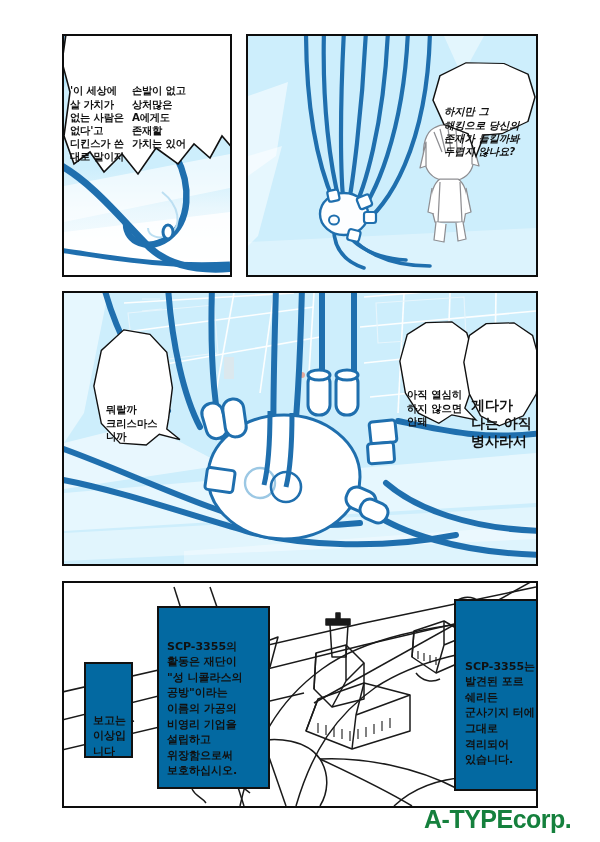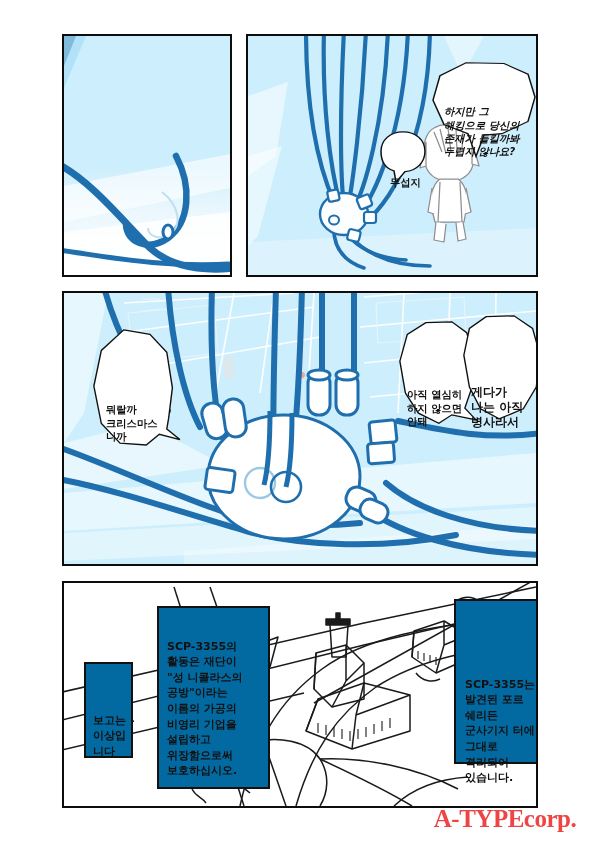--- a/index.html
+++ b/index.html
@@ -109,23 +109,23 @@
   #bubble-p3-a .txt { padding: 48px 0 0 14px; }
 
   #bubble-p3-b {
     left: 334px; top: 28px;
     width: 78px; height: 124px;
     font-size: 10.3px;
   }
   #bubble-p3-b .txt { padding: 41px 0 0 9px; }
 
   #bubble-p3-c {
-    left: 398px; top: 22px;
+    left: 398px; top: 29px;
     width: 78px; height: 124px;
-    font-size: 12px;
+    font-size: 14px;
   }
   #bubble-p3-c .txt { padding: 39px 0 0 9px; }
 
   
   .caption-box {
     position: absolute;
     box-sizing: border-box;
     background: #0369a1;
     border: 2px solid #111111;
     color: #111111;
@@ -140,36 +140,36 @@
     width: 49px; height: 96px;
     padding: 33px 0 0 7px;
   }
   #caption-b {
     left: 93px; top: 23px;
     width: 113px; height: 183px;
     padding: 15px 0 0 8px;
   }
   #caption-c {
     left: 390px; top: 16px;
-    width: 84px; height: 165px;
-    padding: 60px 0 0 9px;
+    width: 84px; height: 192px;
+    padding: 42px 0 0 9px;
   }
 
   
   #watermark {
     position: absolute;
     left: 424px; top: 803px;
     width: 162px; height: 32px;
-    color: #ef4444;
-    font-family: Liberation Serif, serif;
+    color: #15803d;
+    font-family: Liberation Sans, sans-serif;
     font-size: 25px;
     font-weight: 700;
     letter-spacing: -0.5px;
     line-height: 32px;
-    text-align: center;
+    text-align: left;
     z-index: 60;
     user-select: none;
   }
 </style>
 </head>
 <body>
 
 <div class="page">
 
   <div class="panel" id="panel-1">
@@ -183,20 +183,38 @@
       <polygon points="0,196 166,176 166,239 0,239" fill="#ffffff" opacity="0.85"></polygon>
 
       <path d="M -6 128 C 28 146 58 184 86 212 C 106 230 134 236 172 232" stroke="#1f6fae" stroke-width="7" fill="none" stroke-linecap="round"></path>
       <path d="M 112 120 C 128 150 126 186 104 202 C 84 216 62 206 62 188" stroke="#1f6fae" stroke-width="6.5" fill="none" stroke-linecap="round"></path>
       <path d="M 98 156 C 116 170 118 190 106 198 C 96 205 84 200 84 192" stroke="#bcdff2" stroke-width="2" fill="none"></path>
 
       <ellipse cx="104" cy="196" rx="5" ry="7" fill="#ffffff" stroke="#1f6fae" stroke-width="3"></ellipse>
       <path d="M -6 214 C 40 220 96 232 166 228" stroke="#1f6fae" stroke-width="5" fill="none"></path>
     </svg>
 
+    <div class="bubble" id="bubble-p1">
+      <svg class="shape" viewBox="0 0 178 200" preserveAspectRatio="none">
+        <polygon points="6,2 178,2 178,6 174,118 162,104 150,126 134,112 118,132 96,116 78,142 62,122 44,140 30,120 14,132 4,104 10,60 2,30" fill="#ffffff" stroke="#111111" stroke-width="1.6" stroke-linejoin="miter"></polygon>
+      </svg>
+      <div class="cols">
+        <div class="c">'이 세상에
+살 가치가
+없는 사람은
+없다'고
+디킨스가 쓴
+대로 말이지</div>
+        <div class="c">손발이 없고
+상처많은
+A에게도
+존재할
+가치는 있어</div>
+      </div>
+    </div>
   </div>
 
   <div class="panel" id="panel-2">
     <div class="sky"></div>
     <svg class="art" viewBox="0 0 288 239" preserveAspectRatio="none">
 
       <polygon points="0,60 40,46 28,120 0,140" fill="#ffffff" opacity="0.55"></polygon>
       <polygon points="0,120 34,110 10,200 0,210" fill="#ffffff" opacity="0.5"></polygon>
       <polygon points="196,0 236,0 214,40" fill="#ffffff" opacity="0.45"></polygon>
       <polygon points="0,206 288,192 288,239 0,239" fill="#ffffff" opacity="0.3"></polygon>
@@ -234,27 +252,20 @@
                  C 220 157 216 147 210 143 Z"></path>
         <path d="M 192 146 L 190 186 M 212 146 L 214 186"></path>
         <path d="M 184 152 L 180 176 L 186 178"></path>
         <path d="M 218 152 L 223 176 L 217 178"></path>
         <path d="M 188 186 L 186 204 L 196 206 L 198 188"></path>
         <path d="M 208 187 L 210 205 L 218 203 L 215 186"></path>
       </g>
     </svg>
 
 
-    <div class="bubble" id="bubble-p2-b">
-      <svg class="shape" viewBox="0 0 46 64" preserveAspectRatio="none">
-        <path d="M 23 1 C 36 1 45 11 45 25 C 45 38 37 49 25 50 L 16 63 L 14 49
-                 C 5 46 1 37 1 25 C 1 11 10 1 23 1 Z" fill="#ffffff" stroke="#111111" stroke-width="1.5"></path>
-      </svg>
-      <span class="txt">무섭지</span>
-    </div>
 
     <div class="bubble" id="bubble-p2-c">
       <svg class="shape" viewBox="0 0 104 126" preserveAspectRatio="none">
         <path d="M 34 1 L 72 2 L 96 16 L 103 46 L 96 78 L 70 94 L 52 96 L 44 124
                  L 36 94 L 12 82 L 1 50 L 8 18 Z" fill="#ffffff" stroke="#111111" stroke-width="1.5"></path>
       </svg>
       <span class="txt">하지만 그
 해킹으로 당신의
 존재가 들킬까봐
 두렵지 않나요?</span>

